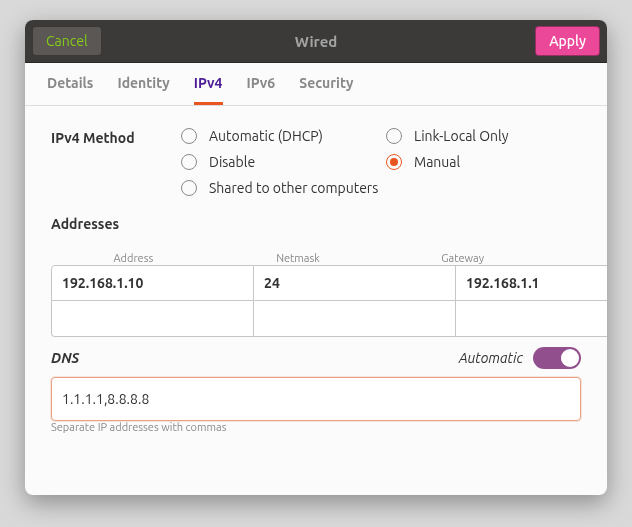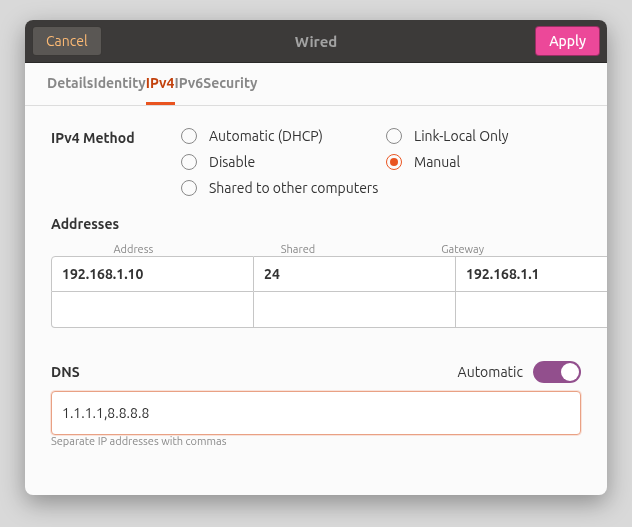--- a/index.html
+++ b/index.html
@@ -16,56 +16,56 @@
   }
   .headerbar .title {
     position: absolute; left: 0; right: 0; text-align: center; color: #a3a3a3;
     font-weight: 700; font-size: 15px; pointer-events: none;
   }
   .hbtn {
     height: 30px; padding: 0 13px; border-radius: 4px; font-size: 14px;
     display: inline-flex; align-items: center; justify-content: center;
     border: 1px solid rgba(0,0,0,0.35); cursor: pointer; z-index: 1;
   }
-  .cancel-btn { background: #5a5754; color: #fdba74; text-align: center; }
+  .cancel-btn { background: #5a5754; color: #84cc16; text-align: center; }
   .apply-btn { background: #ec4899; color: #fff; margin-left: auto; font-weight: 500; }
   .tabs {
-    display: flex; padding: 0 22px; border-bottom: 1px solid #ddd;
+    display: flex; gap: 24px; padding: 0 22px; border-bottom: 1px solid #ddd;
     background: #fbfbfb;
   }
   .tab {
     padding: 12px 0 11px; font-size: 14px; color: #888; border-bottom: 3px solid transparent;
     cursor: pointer; font-weight: 600;
   }
-  .tab.active { color: #c2410c; border-bottom-color: #e95420; }
+  .tab.active { color: #4c1d95; border-bottom-color: #e95420; }
   .panel { padding: 22px 26px 10px; flex: 1; overflow: auto; }
   .method-row { display: flex; margin-bottom: 20px; }
   .method-label { width: 130px; font-weight: 700; font-size: 14px; color: #333; padding-top: 2px;}
   .method-grid { flex: 1; display: grid; grid-template-columns: 1fr 1fr; row-gap: 10px; column-gap: 10px;}
   .radio-opt { display: flex; align-items: center; gap: 12px; font-size: 14px; color: #333; cursor: pointer;}
   .radio-outer {
     width: 16px; height: 16px; border-radius: 50%; border: 1.5px solid #888;
     display: inline-flex; align-items: center; justify-content: center; flex-shrink: 0;
   }
   .radio-opt.selected .radio-outer { border-color: #e95420; }
   .radio-inner { width: 8px; height: 8px; border-radius: 50%; background: #e95420; display: none;}
   .radio-opt.selected .radio-inner { display: block; }
   .method-grid .span2 { grid-column: 1 / span 2; }
-  .section-title { font-weight: 700; font-size: 14px; color: #333; margin-top: 12px; margin-bottom: 11px;}
+  .section-title { font-weight: 700; font-size: 14px; color: #333; margin-top: 12px; margin-bottom: 20px;}
   .addr-headers { display: grid; grid-template-columns: 1fr 1fr 1fr 36px; font-size: 11px; color: #888; text-align: center; margin-bottom: 1px;}
   .addr-row { display: grid; grid-template-columns: 1fr 1fr 1fr 36px; }
   .addr-row input {
     height: 36px; border: 1px solid #c6c6c6; padding: 0 10px; font-size: 14px; color: #333;
     background: #fff; outline: none; font-weight: bold;
   }
   .addr-row input:not(:first-child) { border-left: none; }
   .addr-row.first input:first-child { border-top-left-radius: 4px; }
   .addr-row.second input { border-top: none; }
   .addr-row.second input:first-child { border-bottom-left-radius: 4px; }
-  .dns-header { display: flex; align-items: center; margin-top: 33px; margin-bottom: 8px;}
+  .dns-header { display: flex; align-items: center; margin-top: 10px; margin-bottom: 8px; font-style: italic;}
   .dns-header .section-title { margin: 0; }
   .auto-label { margin-left: auto; font-size: 14px; color: #333; margin-right: 10px; }
   .toggle {
     width: 48px; height: 22px; border-radius: 11px; background: #924f8d;
     position: relative; cursor: pointer;
   }
   .toggle .knob {
     position: absolute; right: 2px; top: 2px; width: 18px; height: 18px; border-radius: 50%;
     background: #fff;
   }
@@ -121,21 +121,21 @@
         <div class="radio-opt span2">
           <span class="radio-outer"></span>
           <span>Shared to other computers</span>
         </div>
       </div>
     </div>
 
     <div class="section-title">Addresses</div>
     <div class="addr-headers">
       <div>Address</div>
-      <div>Shared</div>
+      <div>Netmask</div>
       <div>Gateway</div>
       <div></div>
     </div>
     <div class="addr-row first">
       <input value="192.168.1.10" style="">
       <input value="24" style="">
       <input value="192.168.1.1" style="">
 
     </div>
     <div class="addr-row second">

